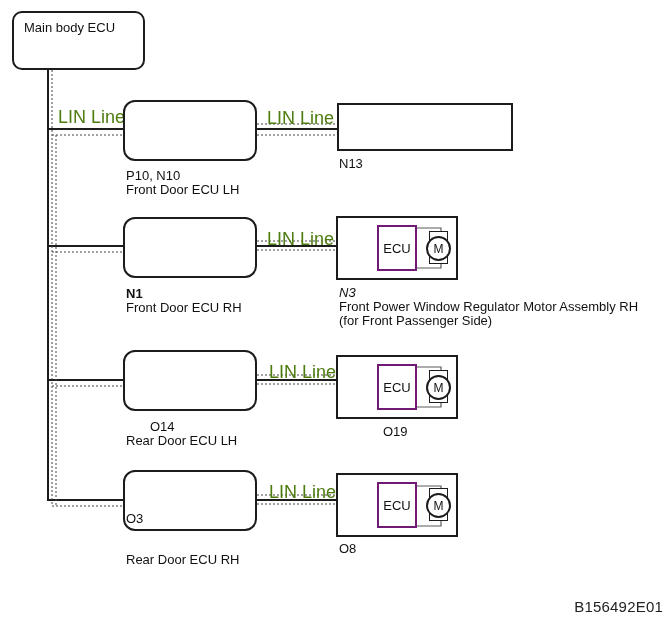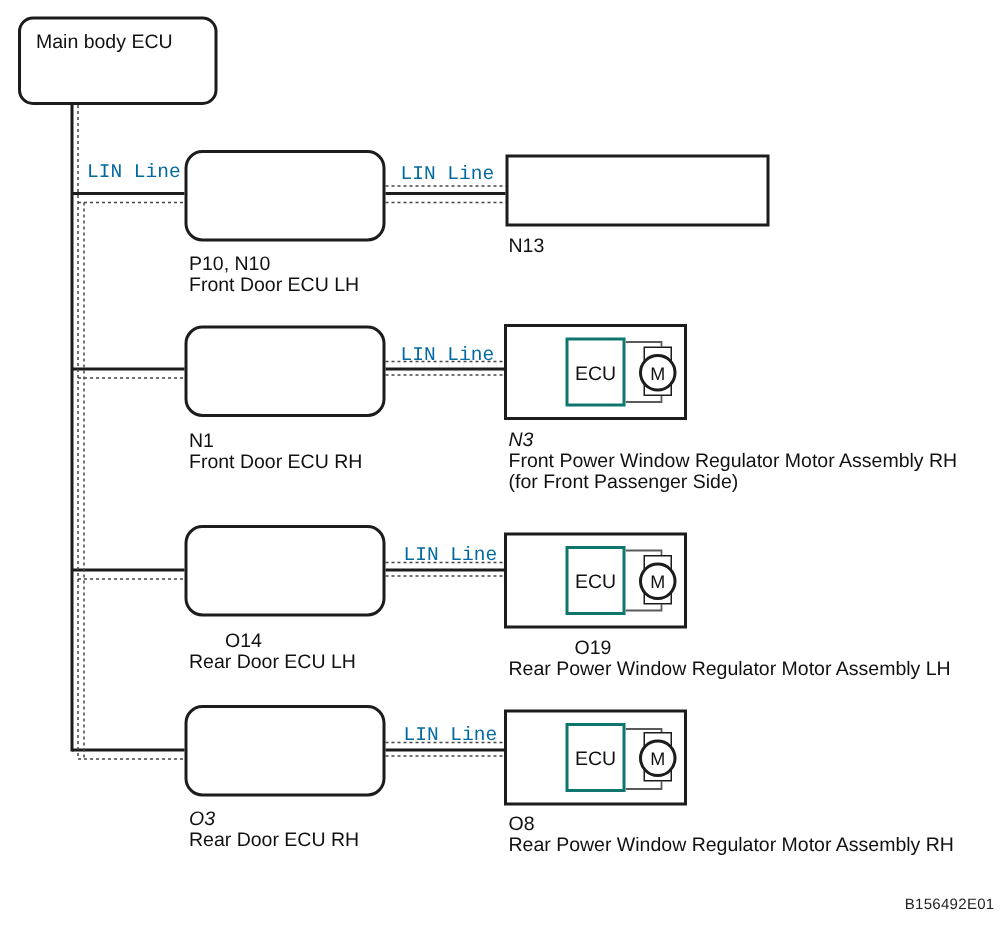--- a/index.html
+++ b/index.html
@@ -15,38 +15,38 @@
   }
   .rounded { border-radius:12px; }
   .rounded-sm { border-radius:10px; }
   .inbox-label {
     position:absolute; left:10px; top:7px; font-size:13px; white-space:nowrap;
   }
   .lbl {
     position:absolute; font-size:13px; line-height:13px; white-space:nowrap; color:#111;
   }
   .lin-lbl {
-    position:absolute; font-size:13px; white-space:nowrap; color:#0369a1;font-family:Liberation Mono, monospace;
+    position:absolute; font-size:18px; white-space:nowrap; color:#4d7c0f;
   }
   .ecu-inner {
     position:absolute; left:39px; top:7px; width:40px; height:46px;
-    border:2px solid #0f766e; background:#fff;
+    border:2px solid #701a75; background:#fff;
     display:flex; align-items:center; justify-content:center; font-size:13px;
   }
   .motor-rect {
     position:absolute; left:91px; top:13px; width:19px; height:33px;
     border:1.5px solid #1c1c1c; background:#fff;
   }
   .motor-circle {
     position:absolute; left:88px; top:18px; width:25px; height:25px;
     border:2px solid #1c1c1c; border-radius:50%; background:#fff;
     display:flex; align-items:center; justify-content:center; font-size:12px;
   }
   .fig-code {
-    position:absolute; right:6px; top:598px; font-size:10px; color:#222; letter-spacing:0.2px;
+    position:absolute; right:6px; top:598px; font-size:15px; color:#222; letter-spacing:0.2px;
   }
 </style>
 </head>
 <body>
 
 <div class="canvas">
 
   <svg class="wires" width="669" height="617">
     <g stroke="#1c1c1c" stroke-width="2">
       <line x1="48" y1="70" x2="48" y2="501"></line>
@@ -96,21 +96,21 @@
   <div class="lin-lbl" style="left:269px;top:482px;">LIN Line</div>
 
   <div class="box rounded" style="left:123px;top:100px;width:134px;height:61px;"></div>
   <div class="lbl" style="left:126px;top:169px;">P10, N10</div>
   <div class="lbl" style="left:126px;top:183px;">Front Door ECU LH</div>
 
   <div class="box" style="left:337px;top:103px;width:176px;height:48px;"></div>
   <div class="lbl" style="left:339px;top:157px;">N13</div>
 
   <div class="box rounded" style="left:123px;top:217px;width:134px;height:61px;"></div>
-  <div class="lbl" style="left:126px;top:287px;">N1</div>
+  <div class="lbl" style="left:126px;top:287px;font-weight:bold;">N1</div>
   <div class="lbl" style="left:126px;top:301px;">Front Door ECU RH</div>
 
   <div class="box" style="left:336px;top:216px;width:122px;height:64px;background:transparent;">
     <div class="ecu-inner">ECU</div>
     <div class="motor-rect"></div>
     <div class="motor-circle">M</div>
   </div>
   <div class="lbl" style="left:339px;top:286px;font-style:italic;">N3</div>
   <div class="lbl" style="left:339px;top:314px;">(for Front Passenger Side)</div>
   <div class="lbl" style="left:339px;top:300px;">Front Power Window Regulator Motor Assembly RH</div>
@@ -118,29 +118,27 @@
   <div class="box rounded" style="left:123px;top:350px;width:134px;height:61px;"></div>
   <div class="lbl" style="left:126px;top:420px;margin-left:24px;">O14</div>
   <div class="lbl" style="left:126px;top:434px;">Rear Door ECU LH</div>
 
   <div class="box" style="left:336px;top:355px;width:122px;height:64px;background:transparent;">
     <div class="ecu-inner">ECU</div>
     <div class="motor-rect"></div>
     <div class="motor-circle">M</div>
   </div>
   <div class="lbl" style="left:339px;top:425px;margin-left:44px;">O19</div>
-  <div class="lbl" style="left:339px;top:439px;">Rear Power Window Regulator Motor Assembly LH</div>
 
   <div class="box rounded" style="left:123px;top:470px;width:134px;height:61px;"></div>
-  <div class="lbl" style="left:126px;top:539px;font-style:italic;">O3</div>
+  <div class="lbl" style="left:126px;top:512px;">O3</div>
   <div class="lbl" style="left:126px;top:553px;text-align:center;">Rear Door ECU RH</div>
 
   <div class="box" style="left:336px;top:473px;width:122px;height:64px;background:transparent;">
     <div class="ecu-inner">ECU</div>
     <div class="motor-rect"></div>
     <div class="motor-circle">M</div>
   </div>
   <div class="lbl" style="left:339px;top:542px;">O8</div>
-  <div class="lbl" style="left:339px;top:556px;">Rear Power Window Regulator Motor Assembly RH</div>
 
   <div class="fig-code">B156492E01</div>
 
 </div>
 
 </body></html>

